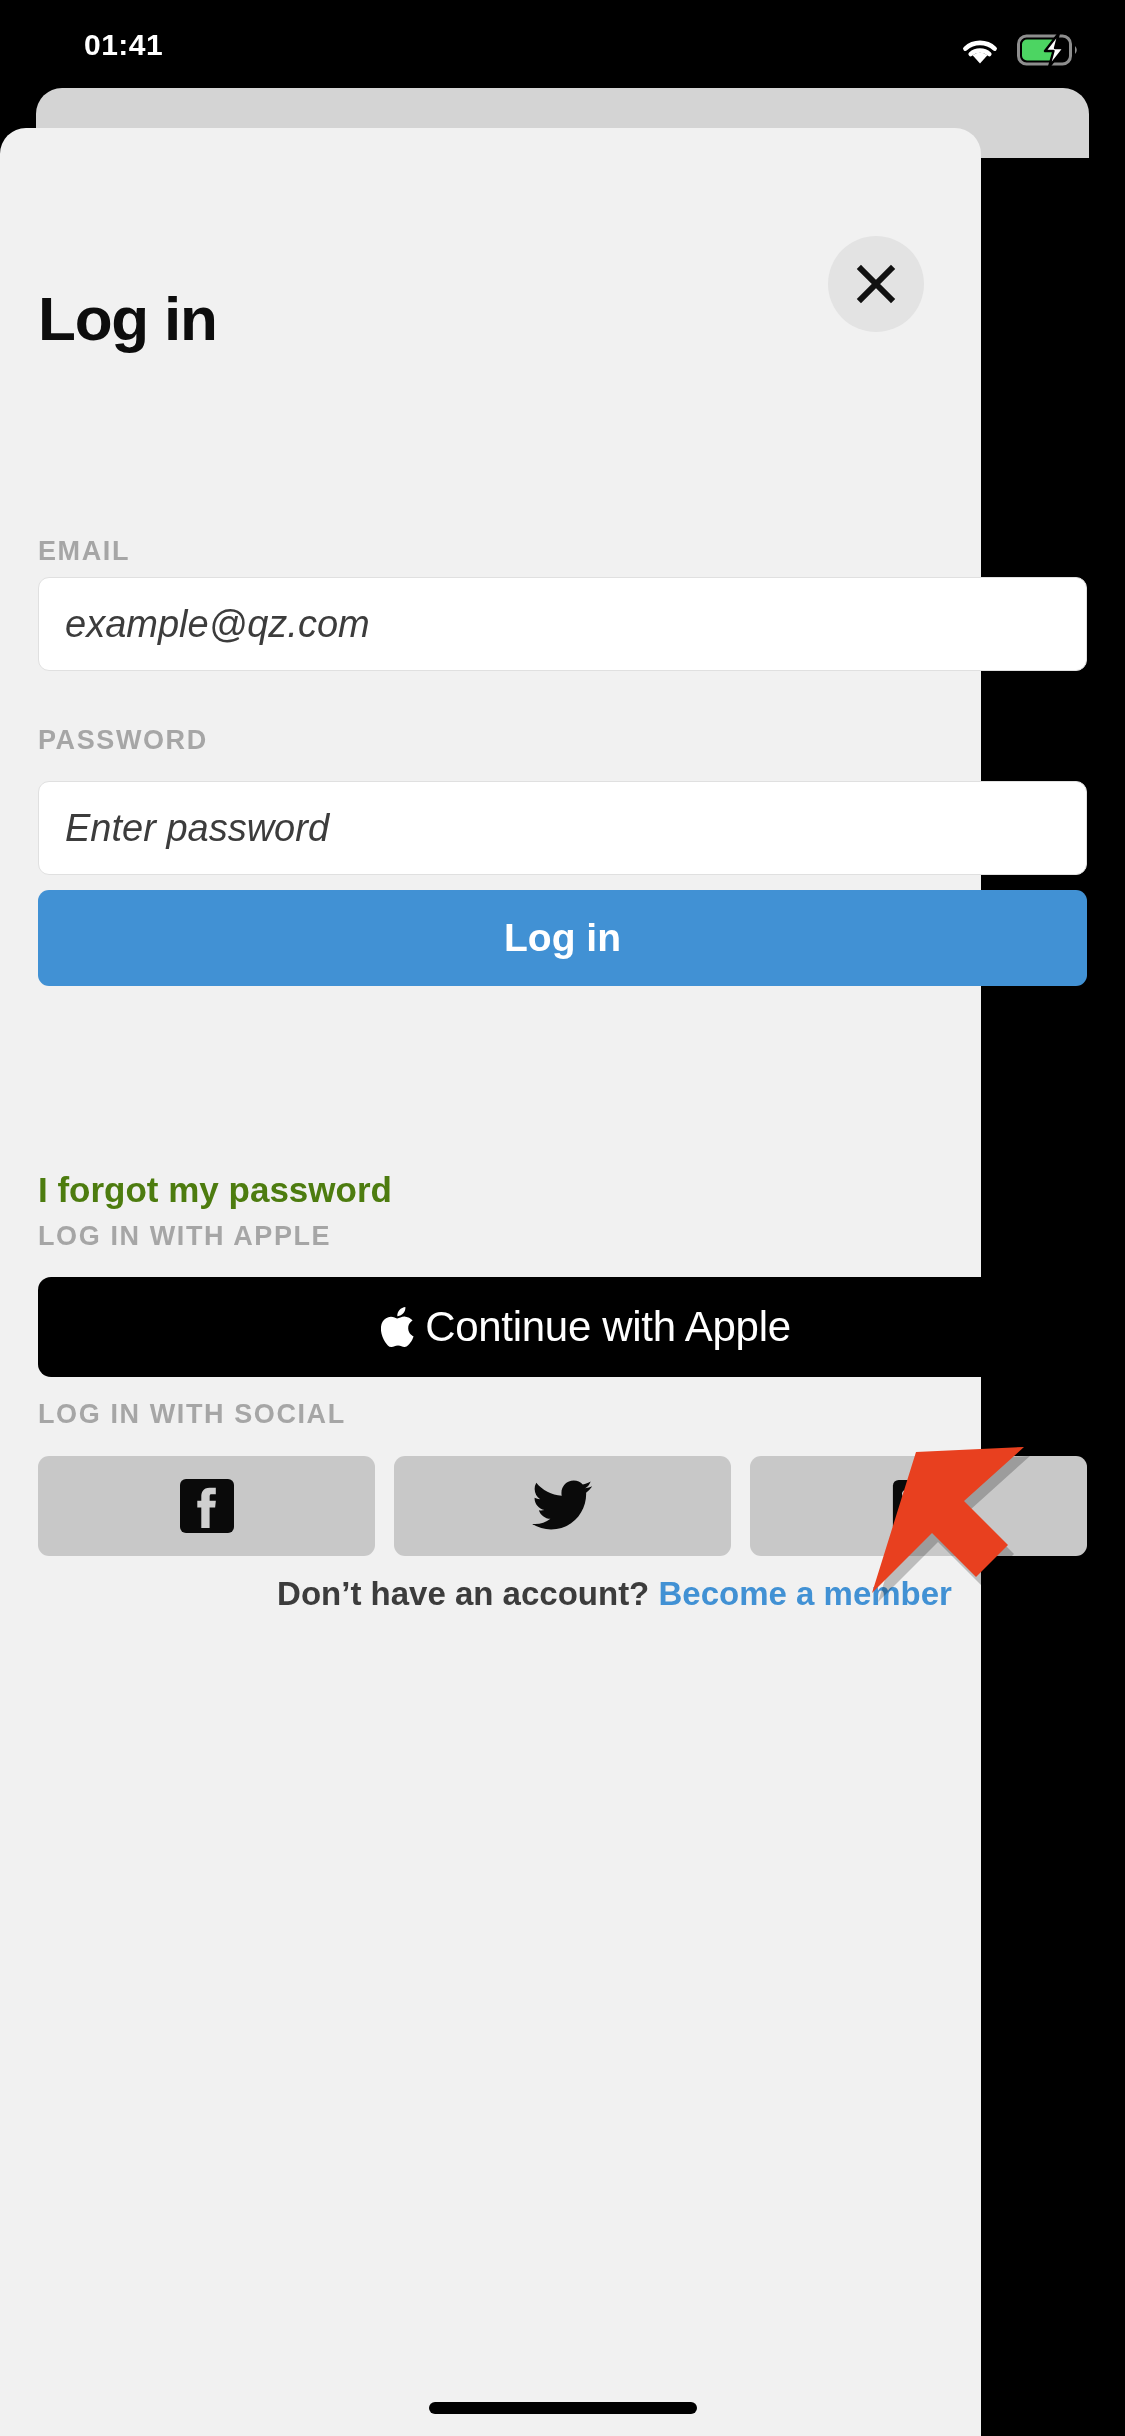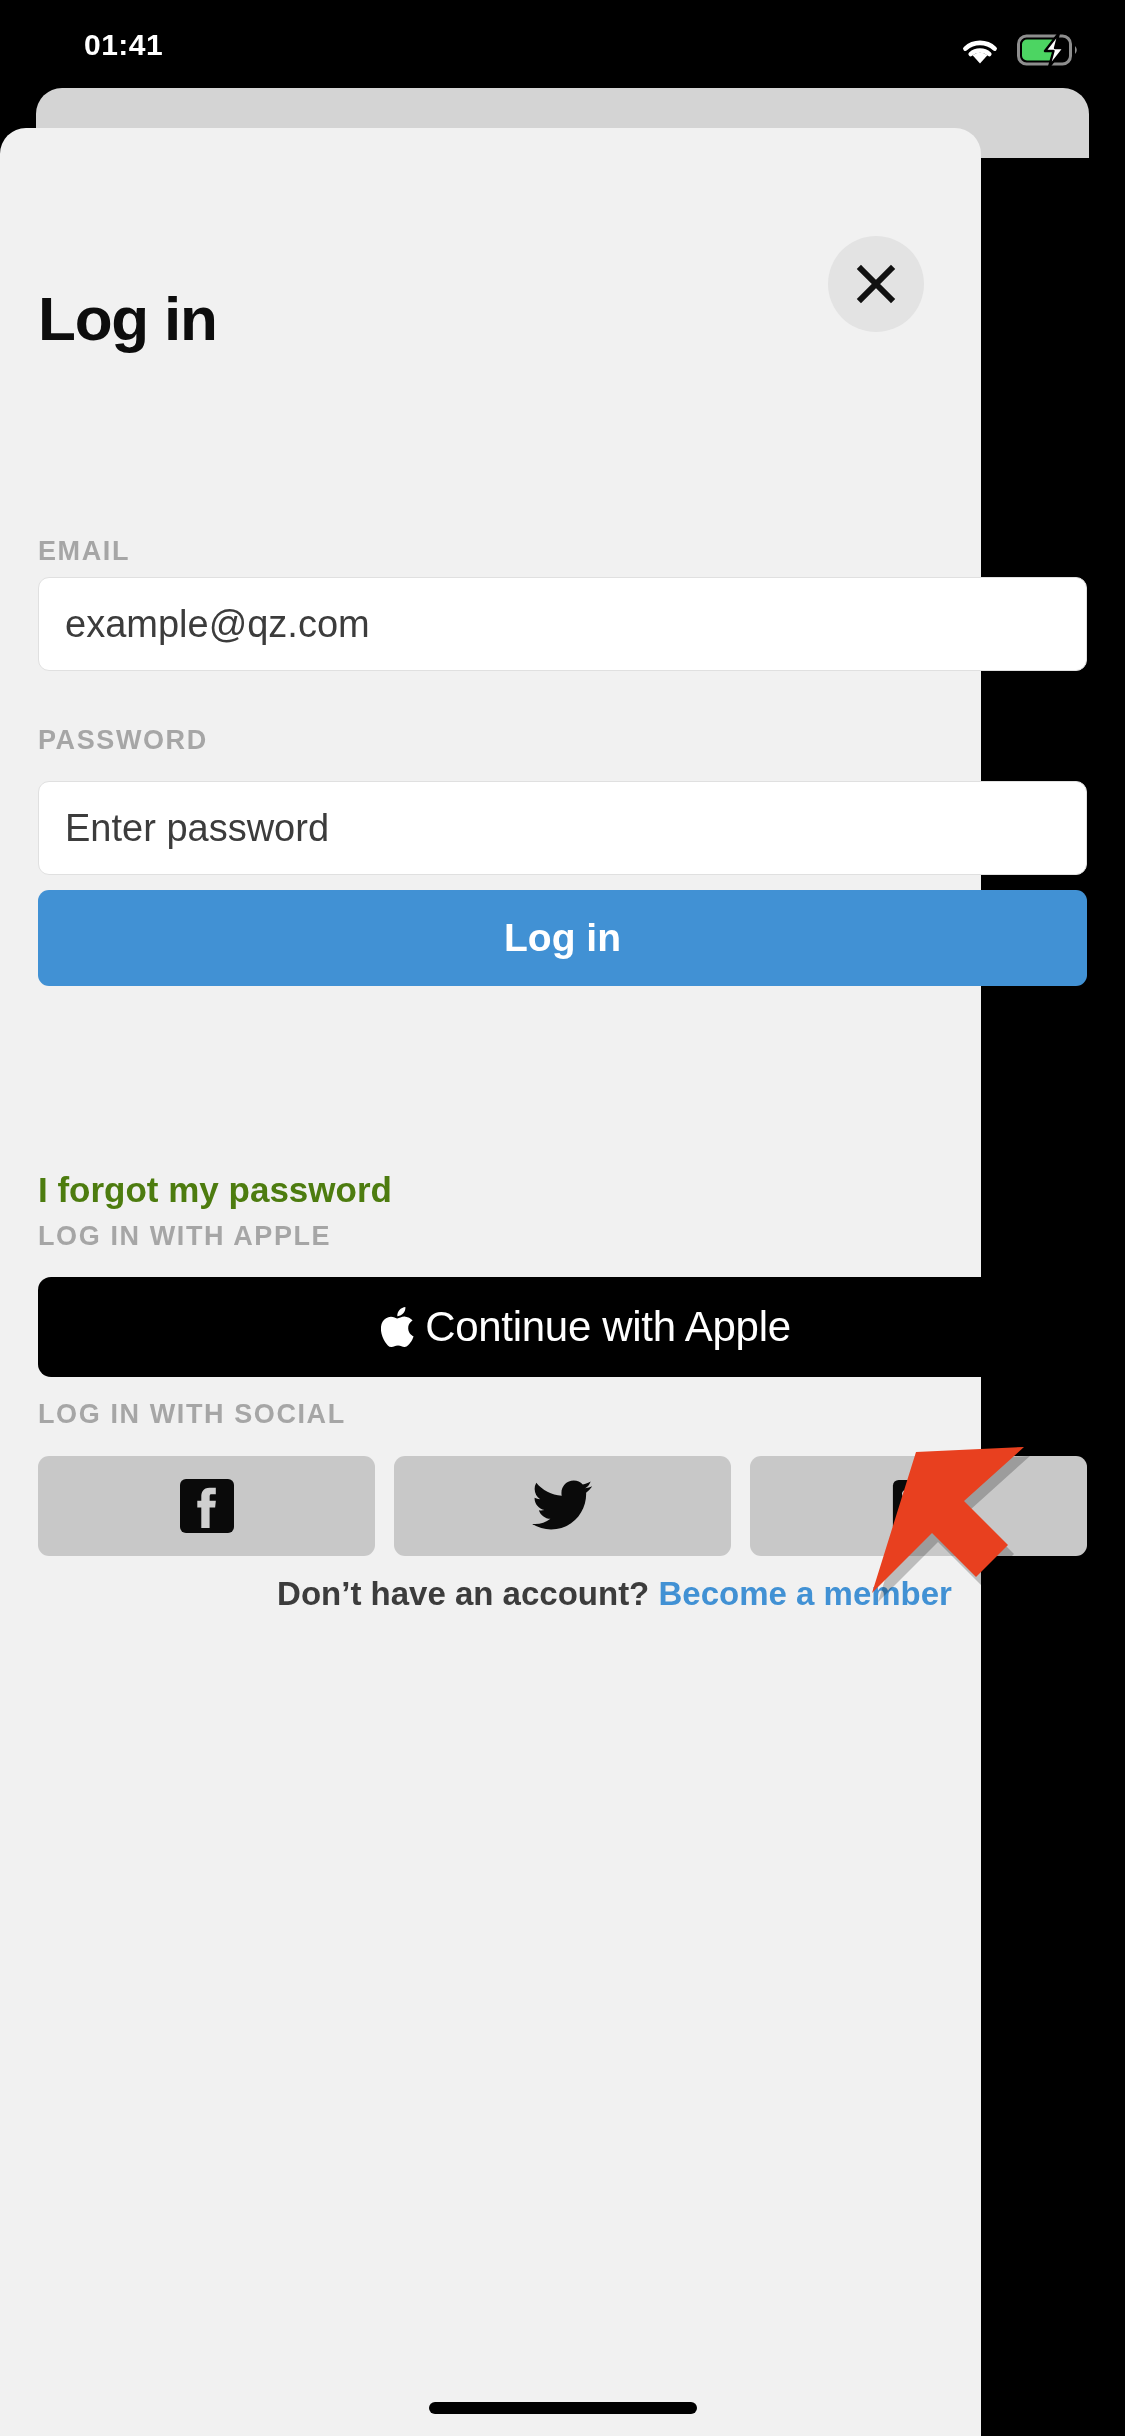--- a/index.html
+++ b/index.html
@@ -97,21 +97,21 @@
     width:100%;
     height:94px;
     background:#fff;
     border:1.5px solid #e0e0e0;
     border-radius:11px;
     font-size:38px;
     color:#3c3c3c;
     font-family:"Liberation Sans", sans-serif;
     padding:0 26px;
     outline:none;
-    display:flex; align-items:center;
+    display:flex; align-items:center;font-style:italic;
   }
   .text-input::placeholder { color:#3c3c3c; }
 
   #email-group { position:absolute; left:38px; top:408px; width:1049px; }
   #email-group .field-label { display:block; margin-bottom:10px; }
 
   #password-group { position:absolute; left:38px; top:585px; width:1049px;margin-top:12px; }
   #password-group .field-label { display:block; margin-bottom:25px; }
 
   #login-button {

